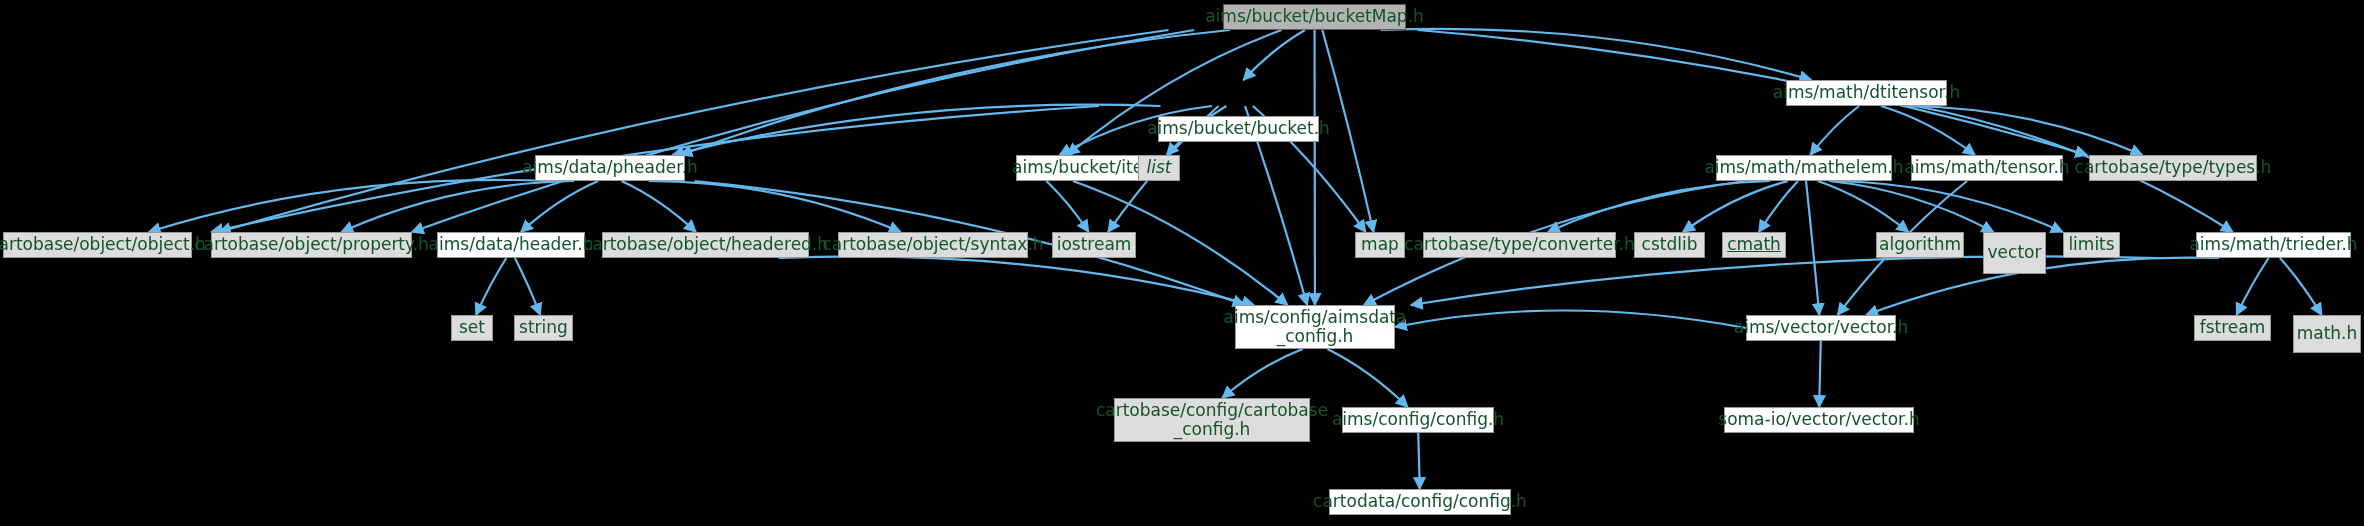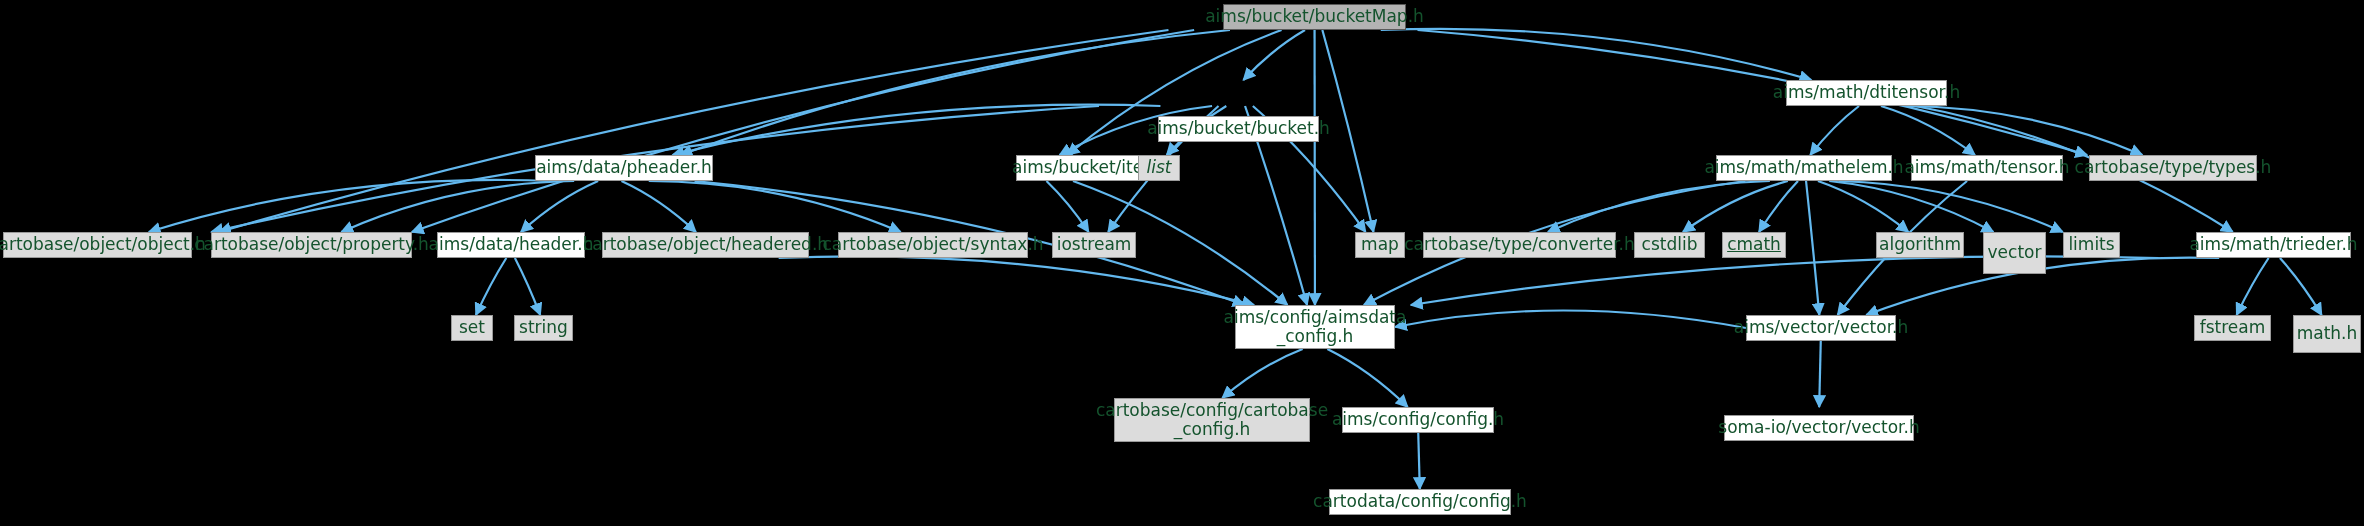--- a/index.html
+++ b/index.html
@@ -112,21 +112,21 @@
         <path d="M 1746 328 Q 1561.023 293.5 1395 327" fill="none" stroke="#63b8ee" stroke-width="2.2" marker-end="url(#arrow)"></path>
         <path d="M 1302.64 349 Q 1260.30082 365.466 1222.3 398" fill="none" stroke="#63b8ee" stroke-width="2.2" marker-end="url(#arrow)"></path>
         <path d="M 1327.36 349 Q 1369.69918 369.966 1407.7 407" fill="none" stroke="#63b8ee" stroke-width="2.2" marker-end="url(#arrow)"></path>
         <path d="M 1418.24 433 Q 1419.06212 460.844 1419.8 489" fill="none" stroke="#63b8ee" stroke-width="2.2" marker-end="url(#arrow)"></path>
       </g>
   </svg>
   <div id="nodes-layer">
       <div class="node root" style="left: 1223px; top: 4px; width: 183px; height: 26px;">aims/bucket/bucketMap.h</div>
       <div class="node white" style="left: 1158px; top: 80px; width: 161px; height: 26px; margin-top: 36px;">aims/bucket/bucket.h</div>
       <div class="node white" style="left: 1786px; top: 80px; width: 161px; height: 26px;">aims/math/dtitensor.h</div>
-      <div class="node white" style="left: 535px; top: 155px; width: 178px; height: 26px;">aims/data/pheader.h</div>
+      <div class="node white" style="left: 535px; top: 155px; width: 150px; height: 26px;">aims/data/pheader.h</div>
       <div class="node white" style="left: 1016px; top: 155px; width: 156px; height: 26px;">aims/bucket/item.h</div>
       <div class="node grey" style="left: 1138px; top: 155px; width: 42px; height: 26px; font-style: italic;">list</div>
       <div class="node white" style="left: 1716px; top: 155px; width: 176px; height: 26px;">aims/math/mathelem.h</div>
       <div class="node white" style="left: 1911px; top: 155px; width: 152px; height: 26px;">aims/math/tensor.h</div>
       <div class="node grey" style="left: 2089px; top: 155px; width: 168px; height: 26px;">cartobase/type/types.h</div>
       <div class="node grey" style="left: 3px; top: 232px; width: 189px; height: 26px;">cartobase/object/object.h</div>
       <div class="node grey" style="left: 211px; top: 232px; width: 201px; height: 26px;">cartobase/object/property.h</div>
       <div class="node white" style="left: 437px; top: 232px; width: 148px; height: 26px;">aims/data/header.h</div>
       <div class="node grey" style="left: 602px; top: 232px; width: 207px; height: 26px;">cartobase/object/headered.h</div>
       <div class="node grey" style="left: 838px; top: 232px; width: 190px; height: 26px;">cartobase/object/syntax.h</div>
@@ -142,16 +142,16 @@
       <div class="node grey" style="left: 451px; top: 315px; width: 42px; height: 26px;">set</div>
       <div class="node grey" style="left: 514px; top: 315px; width: 59px; height: 26px;">string</div>
       <div class="node white" style="left: 1235px; top: 305px; width: 160px; height: 44px;">aims/config/aimsdata
 _config.h</div>
       <div class="node white" style="left: 1746px; top: 315px; width: 150px; height: 26px;">aims/vector/vector.h</div>
       <div class="node grey" style="left: 2194px; top: 315px; width: 77px; height: 26px;">fstream</div>
       <div class="node grey" style="left: 2293px; top: 315px; width: 68px; height: 38px;">math.h</div>
       <div class="node grey" style="left: 1114px; top: 398px; width: 196px; height: 44px;">cartobase/config/cartobase
 _config.h</div>
       <div class="node white" style="left: 1342px; top: 407px; width: 152px; height: 26px;">aims/config/config.h</div>
-      <div class="node white" style="left: 1724px; top: 407px; width: 190px; height: 26px; margin-top: 8px;">soma-io/vector/vector.h</div>
+      <div class="node white" style="left: 1724px; top: 407px; width: 190px; height: 26px;">soma-io/vector/vector.h</div>
       <div class="node white" style="left: 1329px; top: 489px; width: 182px; height: 26px;">cartodata/config/config.h</div>
     </div>
 </div>
 
 </body></html>

